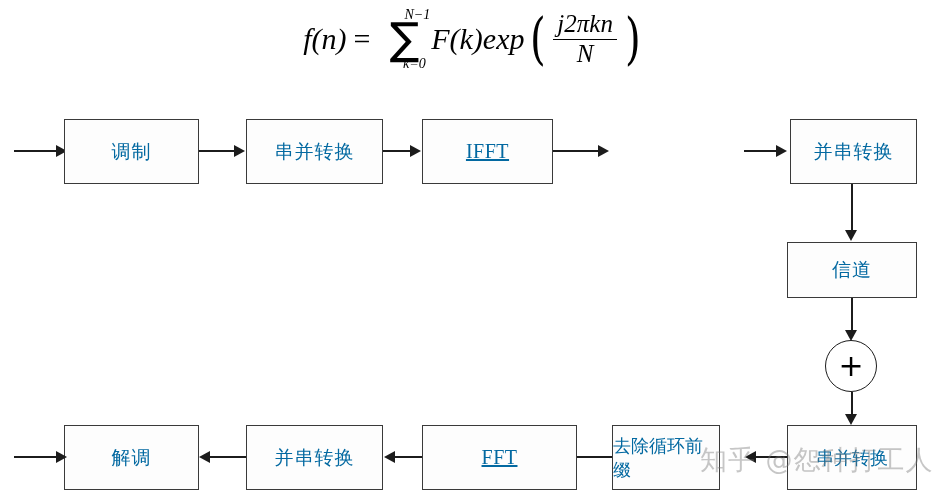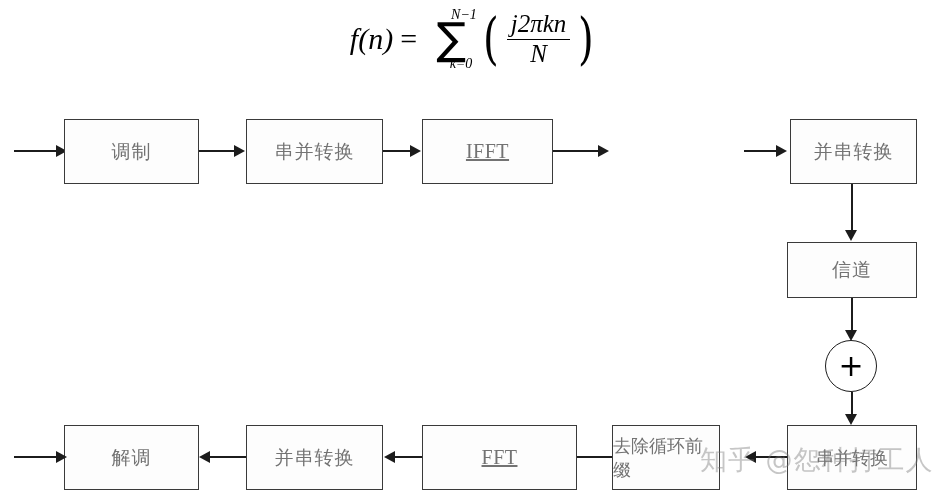--- a/index.html
+++ b/index.html
@@ -87,21 +87,21 @@
 
   
   .block {
     position: absolute;
     box-sizing: border-box;
     background: #fdfdfd;
     border: 1.6px solid #3a3a3a;
     display: flex;
     align-items: center;
     justify-content: center;
-    color: #737373;
+    color: #0369a1;
     letter-spacing: 1px;
   }
   .block .label-cn {
     font-family: "DejaVu Sans", "Liberation Sans", sans-serif;
     font-size: 19px;
   }
   .block .label-en {
     font-family: "Liberation Serif", serif;
     font-size: 20px;
     letter-spacing: 0.5px;
@@ -174,20 +174,21 @@
 
   <div class="formula">
     <span class="f-row">
       <span class="f-plain">f(n)</span>
       <span class="f-eq">=</span>
       <span class="sigma-group">
         <span class="sigma-lim sigma-top">N−1</span>
         <span class="sigma-glyph">∑</span>
         <span class="sigma-lim sigma-bot">k=0</span>
       </span>
+      <span class="f-plain">F(k)exp</span>
       <span class="paren">(</span>
       <span class="frac">
         <span class="num">j2πkn</span>
         <span class="bar"></span>
         <span class="den">N</span>
       </span>
       <span class="paren">)</span>
     </span>
   </div>
 

